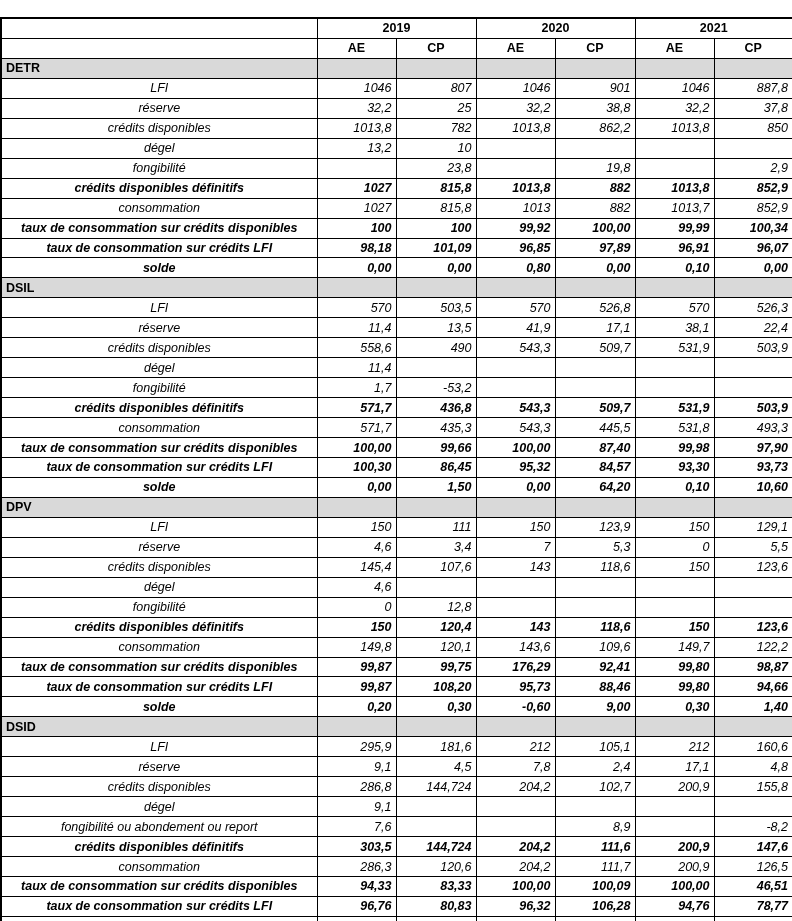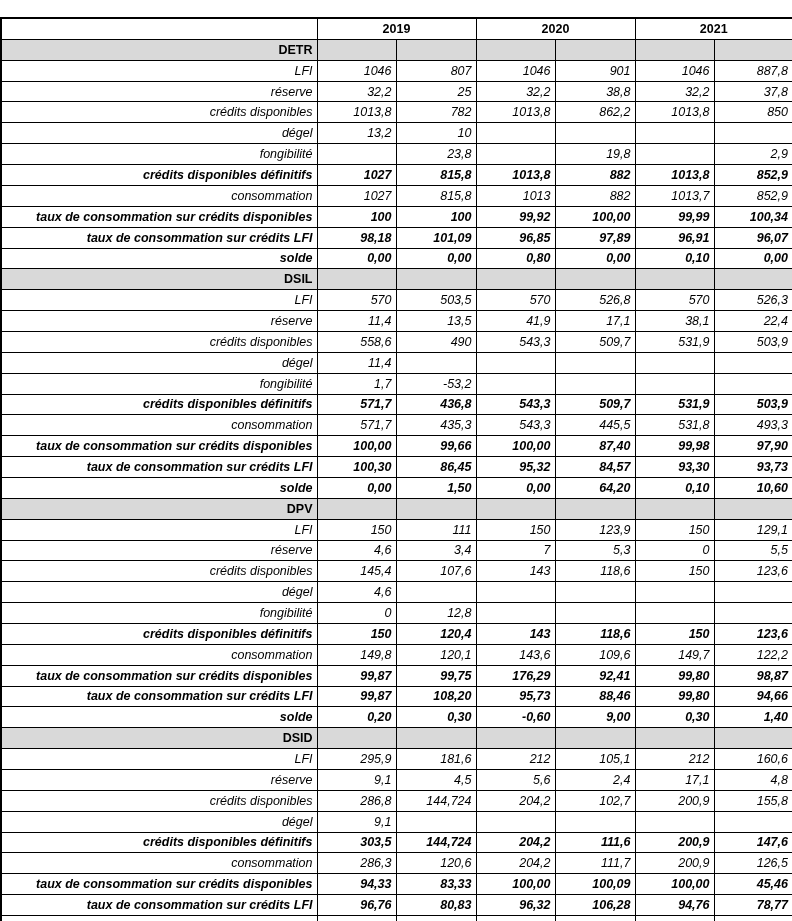--- a/index.html
+++ b/index.html
@@ -34,37 +34,37 @@
     overflow: hidden;
     box-sizing: border-box;
   }
   td.head-cell {
     font-weight: bold;
     font-style: normal;
     text-align: center;
     font-size: 13px;
   }
   td.row-label {
-    text-align: right;
+    text-align: center;
     font-style: italic;
   }
   td.value-cell {
     text-align: right;
     font-style: italic;
   }
   tr.bold-row td {
     font-weight: bold;
   }
   tr.section-row td {
     background: var(--section-bg, #d9d9d9);
   }
   td.section-label {
     font-weight: bold;
     font-style: normal;
-    text-align: right;
+    text-align: left;
   }
 </style>
 </head>
 <body>
 
 <div class="sheet">
   <table class="budget">
     <colgroup>
       <col style="width:316px">
       <col style="width:79px">
@@ -74,20 +74,29 @@
       <col style="width:79px">
       <col style="width:79px">
     </colgroup>
     <tbody>
       <tr>
         <td class="head-cell"></td>
         <td class="head-cell" colspan="2">2019</td>
         <td class="head-cell" colspan="2">2020</td>
         <td class="head-cell" colspan="2">2021</td>
       </tr>
+      <tr>
+        <td class="head-cell"></td>
+        <td class="head-cell">AE</td>
+        <td class="head-cell">CP</td>
+        <td class="head-cell">AE</td>
+        <td class="head-cell">CP</td>
+        <td class="head-cell">AE</td>
+        <td class="head-cell">CP</td>
+      </tr>
     <tr class="section-row">
           <td class="section-label">DETR</td>
           <td></td>
           <td></td>
           <td></td>
           <td></td>
           <td></td>
           <td></td>
         </tr>
         <tr class="">
@@ -393,21 +402,21 @@
           <td class="value-cell">181,6</td>
           <td class="value-cell">212</td>
           <td class="value-cell">105,1</td>
           <td class="value-cell">212</td>
           <td class="value-cell">160,6</td>
         </tr>
         <tr class="">
           <td class="row-label">réserve</td>
           <td class="value-cell">9,1</td>
           <td class="value-cell">4,5</td>
-          <td class="value-cell">5,6</td>
+          <td class="value-cell">7,8</td>
           <td class="value-cell">2,4</td>
           <td class="value-cell">17,1</td>
           <td class="value-cell">4,8</td>
         </tr>
         <tr class="">
           <td class="row-label">crédits disponibles</td>
           <td class="value-cell">286,8</td>
           <td class="value-cell">144,724</td>
           <td class="value-cell">204,2</td>
           <td class="value-cell">102,7</td>
@@ -416,20 +425,29 @@
         </tr>
         <tr class="">
           <td class="row-label">dégel</td>
           <td class="value-cell">9,1</td>
           <td class="value-cell"></td>
           <td class="value-cell"></td>
           <td class="value-cell"></td>
           <td class="value-cell"></td>
           <td class="value-cell"></td>
         </tr>
+        <tr class="">
+          <td class="row-label">fongibilité ou abondement ou report</td>
+          <td class="value-cell">7,6</td>
+          <td class="value-cell"></td>
+          <td class="value-cell"></td>
+          <td class="value-cell">8,9</td>
+          <td class="value-cell"></td>
+          <td class="value-cell">-8,2</td>
+        </tr>
         <tr class="bold-row">
           <td class="row-label">crédits disponibles définitifs</td>
           <td class="value-cell">303,5</td>
           <td class="value-cell">144,724</td>
           <td class="value-cell">204,2</td>
           <td class="value-cell">111,6</td>
           <td class="value-cell">200,9</td>
           <td class="value-cell">147,6</td>
         </tr>
         <tr class="">
@@ -441,21 +459,21 @@
           <td class="value-cell">200,9</td>
           <td class="value-cell">126,5</td>
         </tr>
         <tr class="bold-row">
           <td class="row-label">taux de consommation sur crédits disponibles</td>
           <td class="value-cell">94,33</td>
           <td class="value-cell">83,33</td>
           <td class="value-cell">100,00</td>
           <td class="value-cell">100,09</td>
           <td class="value-cell">100,00</td>
-          <td class="value-cell">45,46</td>
+          <td class="value-cell">46,51</td>
         </tr>
         <tr class="bold-row">
           <td class="row-label">taux de consommation sur crédits LFI</td>
           <td class="value-cell">96,76</td>
           <td class="value-cell">80,83</td>
           <td class="value-cell">96,32</td>
           <td class="value-cell">106,28</td>
           <td class="value-cell">94,76</td>
           <td class="value-cell">78,77</td>
         </tr>

